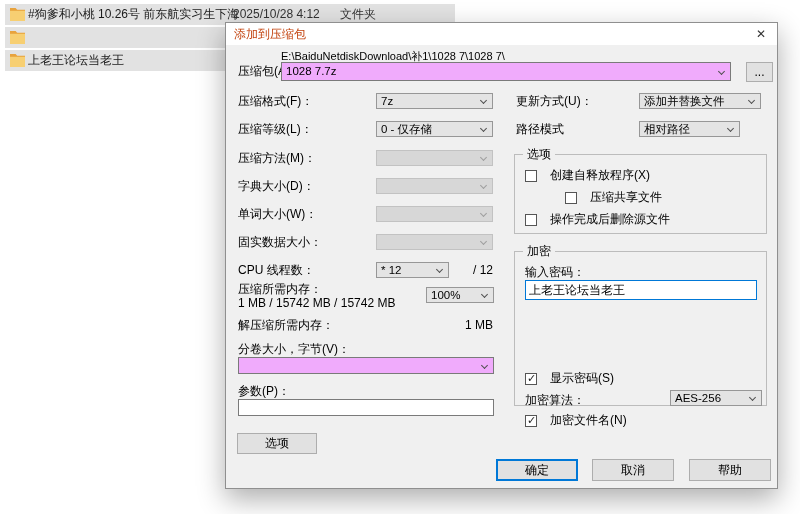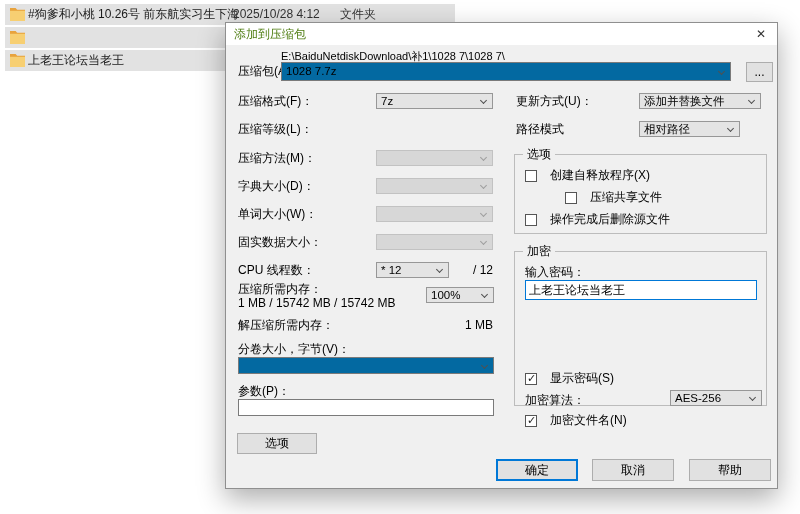--- a/index.html
+++ b/index.html
@@ -14,35 +14,35 @@
   .exp-name { position:absolute; left:23px; top:3px; width:210px; overflow:hidden;
               white-space:nowrap; line-height:15px; }
   .exp-date { position:absolute; left:228px; top:3px; white-space:nowrap; color:#333; line-height:15px;}
   .exp-type { position:absolute; left:335px; top:3px; white-space:nowrap; color:#333; line-height:15px;}
 
   
   .dialog { position:absolute; left:225px; top:22px; width:553px; height:467px;
             background:#f0f0f0; border:1px solid #8f8f8f;
             box-shadow:0 10px 26px rgba(0,0,0,.32); }
   .titlebar { position:absolute; left:0; top:0; width:100%; height:22px; background:#fff; }
-  .title { position:absolute; left:8px; top:0; line-height:22px; font-size:12px; color:#4d7c0f; }
+  .title { position:absolute; left:8px; top:0; line-height:22px; font-size:12px; color:#c2410c; }
   .close-btn { position:absolute; right:3px; top:0; width:26px; height:22px; text-align:center;
                line-height:22px; font-size:12px; color:#333; cursor:pointer; }
 
   .lbl { position:absolute; font-size:12px; color:#000; line-height:16px; white-space:nowrap; }
   .small { font-size:11px; }
 
   .combo { position:absolute; height:16px; background:#e4e4e4; border:1px solid #979797;
            font-size:11.5px; color:#000; line-height:14px; padding-left:4px; white-space:nowrap; overflow:hidden;}
   .combo .chev { position:absolute; right:6px; top:4px; width:5px; height:5px;
                  border-right:1px solid #505050; border-bottom:1px solid #505050;
                  transform:rotate(45deg); }
   .combo.disabled { background:#d7d7d7; border-color:#c2c2c2; }
   .combo.disabled .chev { border-color:#9f9f9f; }
-  .combo.white { background:#0369a1; border-color:#7a7a7a; }
+  .combo.white { background:#f0abfc; border-color:#7a7a7a; }
 
   .tinput { position:absolute; background:#fff; border:1px solid #7a7a7a; font-size:12px;
             padding:0 3px; font-family:"Liberation Sans","DejaVu Sans",sans-serif; color:#000;}
   .tinput.focus { border-color:#0078d7; }
 
   .grp { position:absolute; border:1px solid #bcbcbc; }
   .grp-label { position:absolute; top:-8px; left:8px; background:#f0f0f0; padding:0 4px;
                font-size:12px; line-height:15px; }
 
   .chkrow { position:absolute; display:flex; align-items:center; gap:13px; font-size:12px;text-align:right; }
@@ -101,20 +101,23 @@
       <span class="chev" style="top:6px;"></span>
     </div>
     <div class="btn" style="left:520px; top:39px; width:27px; height:20px;">...</div>
 
     <span class="lbl" style="left:12px; top:70px;">压缩格式(F)：</span>
     <div class="combo" style="left:150px; top:70px; width:117px;">
       <span>7z</span><span class="chev"></span>
     </div>
 
     <span class="lbl" style="left:12px; top:98px;">压缩等级(L)：</span>
+    <div class="combo" style="left:150px; top:98px; width:117px;">
+      <span>0 - 仅存储</span><span class="chev"></span>
+    </div>
 
     <span class="lbl" style="left:12px; top:127px;">压缩方法(M)：</span>
     <div class="combo disabled" style="left:150px; top:127px; width:117px;">
       <span class="chev"></span>
     </div>
 
     <span class="lbl" style="left:12px; top:155px;">字典大小(D)：</span>
     <div class="combo disabled" style="left:150px; top:155px; width:117px;">
       <span class="chev"></span>
     </div>

